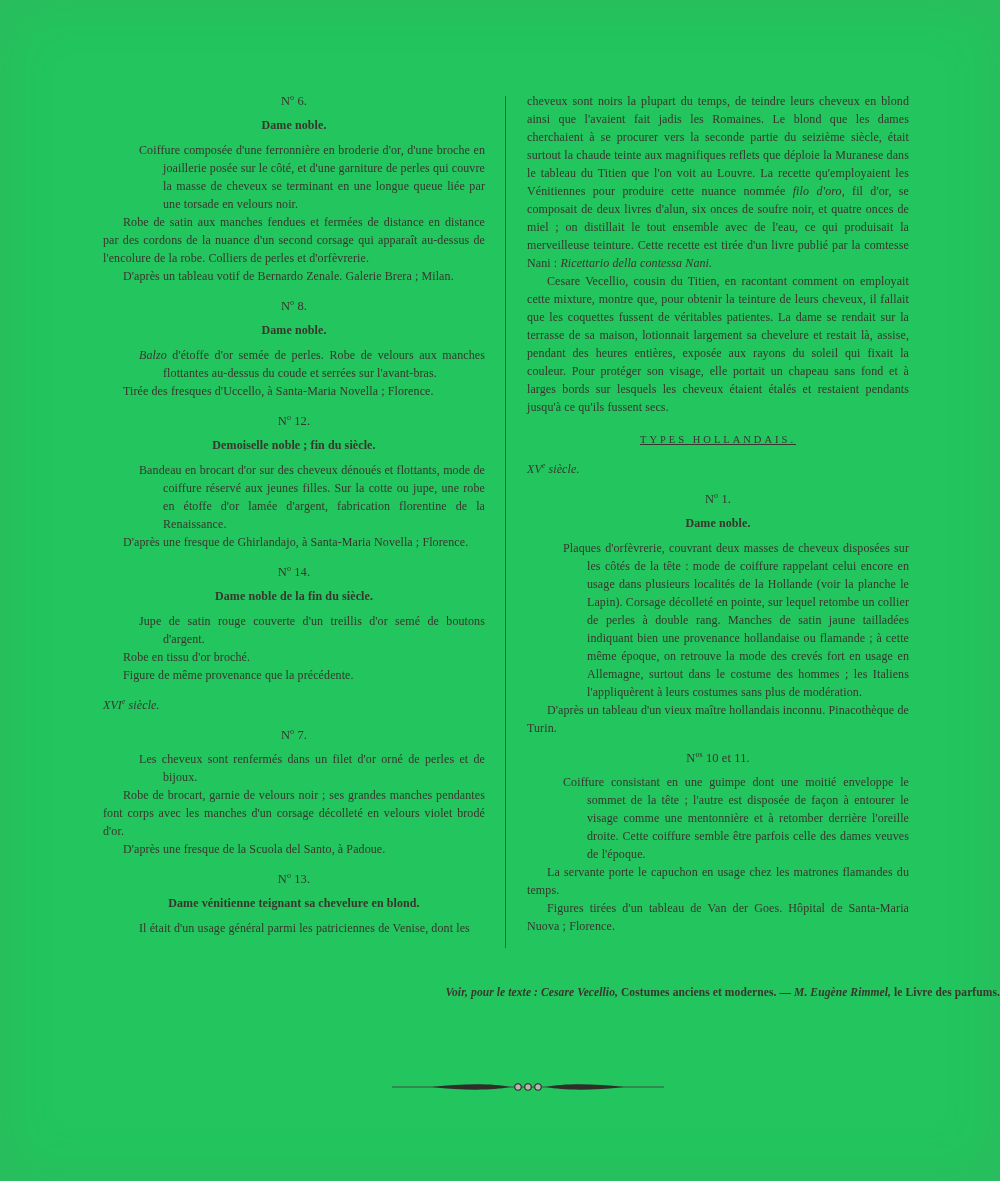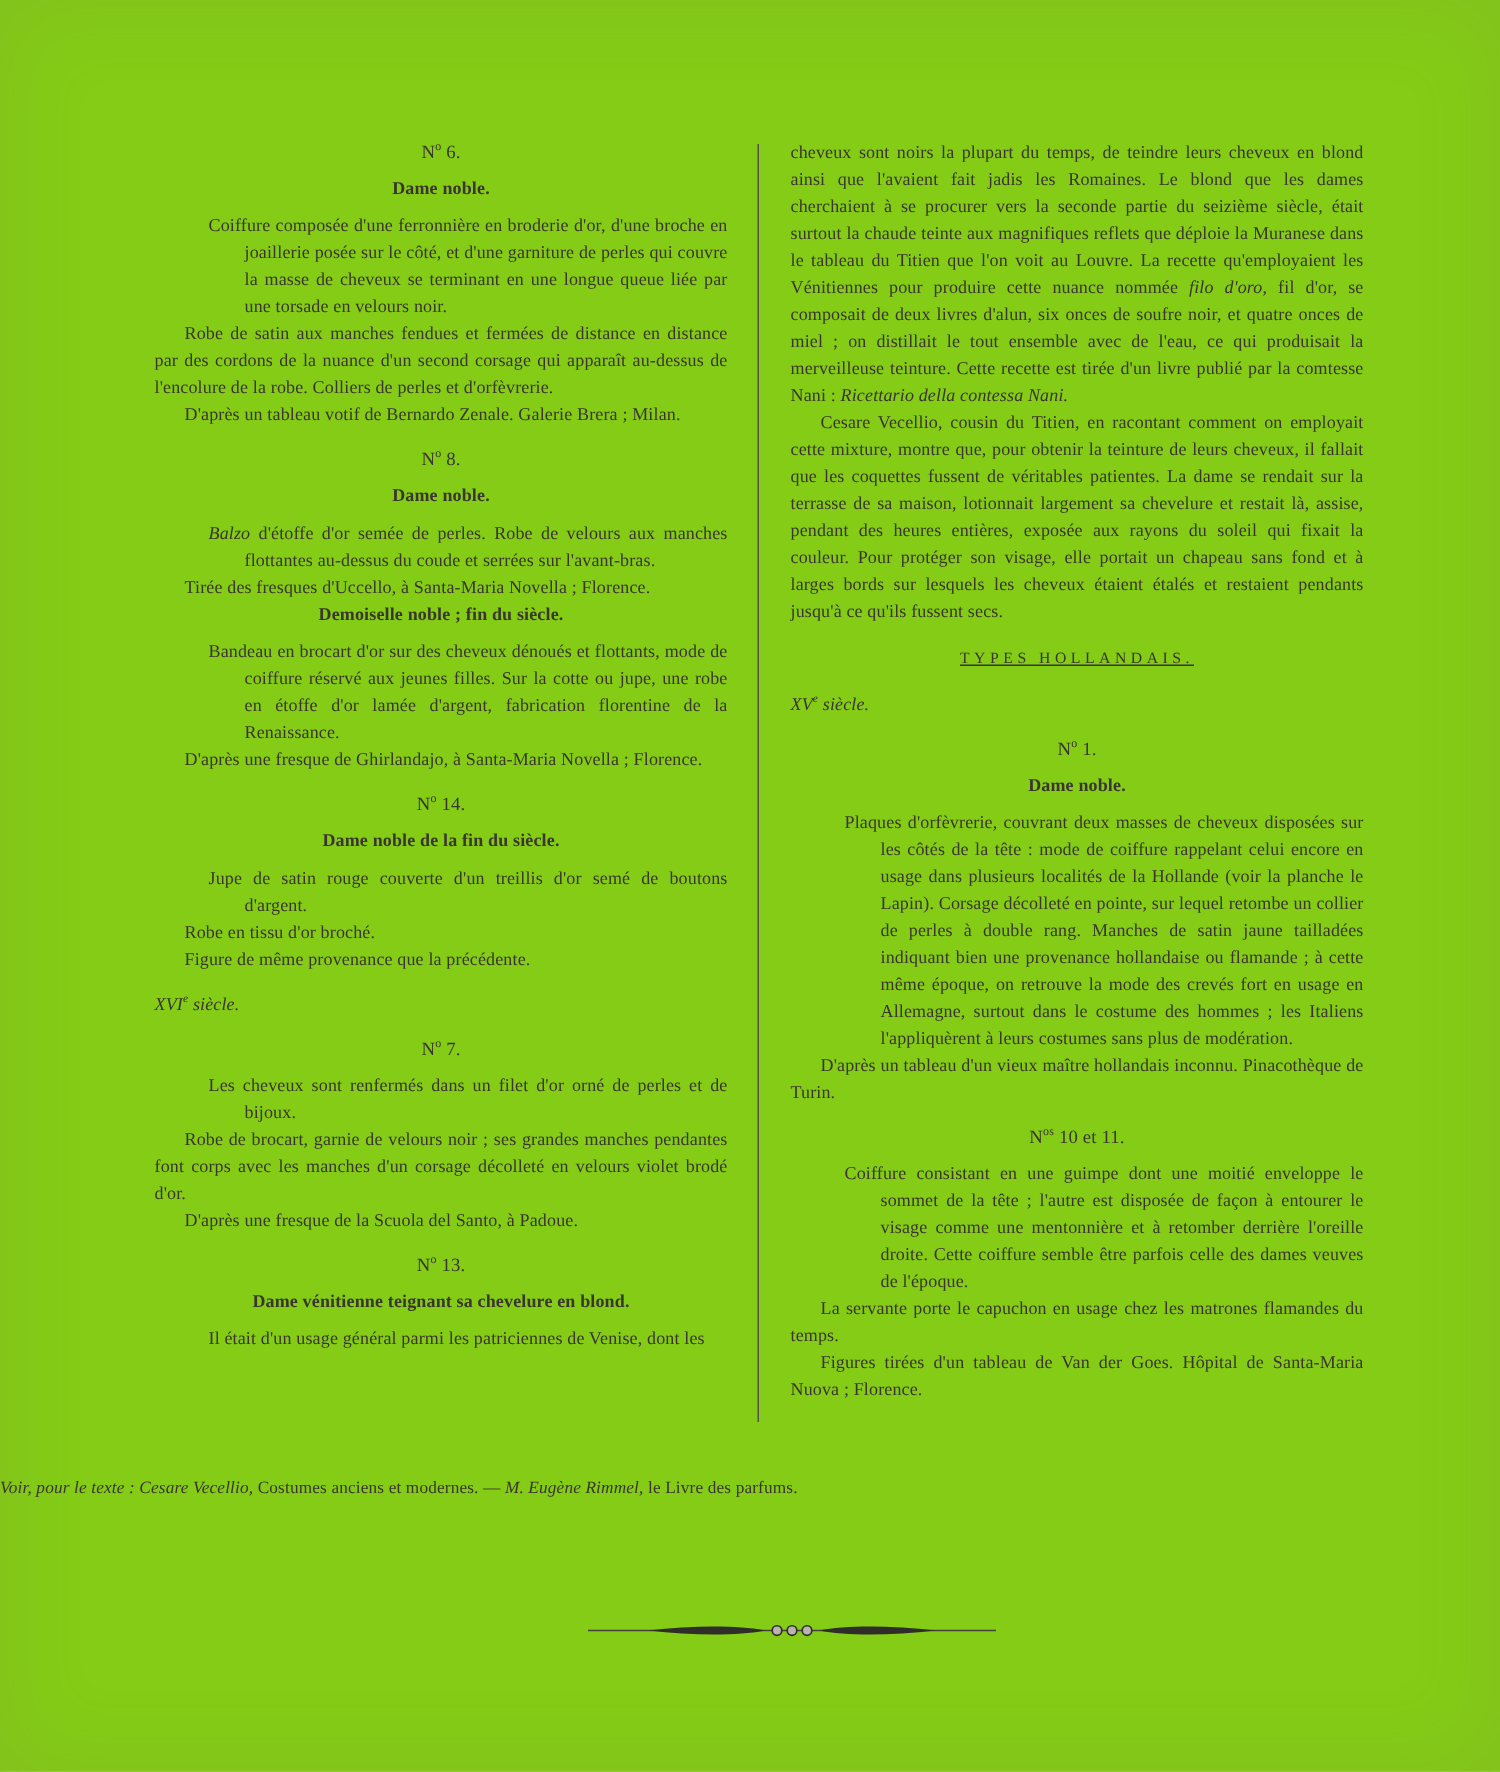--- a/index.html
+++ b/index.html
@@ -3,21 +3,21 @@
 <meta charset="utf-8">
 <style>
   html,body{margin:0;padding:0;}
   body{
     width:1000px;height:1181px;
     background:#d8d4ce;
     font-family:"Liberation Serif","DejaVu Serif",serif;
   }
   .page{
     position:relative;width:1000px;height:1181px;
-    background:#84cc16;
+    background:#22c55e;
     box-shadow:inset 0 0 60px rgba(120,110,95,.12);
     color:#3a352e;overflow:hidden;
   }
   .col{
     position:absolute;top:92px;width:382px;
     font-size:12px;line-height:18px;text-align:justify;
     letter-spacing:.1px;
   }
   .col-left{left:103px;}
   .col-right{left:527px;}
@@ -43,22 +43,23 @@
     letter-spacing:3px;margin:16px 0 6px;text-indent:0;text-decoration:underline;
   }
   .siecle{
     text-align:left;font-style:italic;font-size:12px;line-height:18px;
     margin:12px 0 6px;text-indent:0;
   }
   .it{font-style:italic;}
   sup{font-size:64%;line-height:0;vertical-align:super;}
   .footer{
     position:absolute;left:0;right:0;top:984px;
-    text-align:left;font-size:11.5px;line-height:16px;color:#3a352e;
+    text-align:right;font-size:11.5px;line-height:16px;color:#3a352e;
     letter-spacing:.1px;
+    font-weight:bold;
   }
   .ornament{
     position:absolute;left:392px;top:1079px;width:272px;height:16px;
   }
 </style>
 </head>
 <body>
 
 <div class="page">
 
@@ -73,20 +74,21 @@
     </div>
 
     <div class="entry">
       <div class="num"><span>N</span><sup>o</sup><span> 8.</span></div>
       <div class="title">Dame noble.</div>
       <p class="hang"><span class="it">Balzo</span><span> d'étoffe d'or semée de perles. Robe de velours aux manches flottantes au-dessus du coude et serrées sur l'avant-bras.</span></p>
       <p class="ind">Tirée des fresques d'Uccello, à Santa-Maria Novella ; Florence.</p>
     </div>
 
     <div class="entry">
+      <div class="num"><span>N</span><sup>o</sup><span> 12.</span></div>
       <div class="title">Demoiselle noble ; fin du siècle.</div>
       <p class="hang">Bandeau en brocart d'or sur des cheveux dénoués et flottants, mode de coiffure réservé aux jeunes filles. Sur la cotte ou jupe, une robe en étoffe d'or lamée d'argent, fabrication florentine de la Renaissance.</p>
       <p class="ind">D'après une fresque de Ghirlandajo, à Santa-Maria Novella ; Florence.</p>
     </div>
 
     <div class="entry">
       <div class="num"><span>N</span><sup>o</sup><span> 14.</span></div>
       <div class="title">Dame noble de la fin du siècle.</div>
       <p class="hang">Jupe de satin rouge couverte d'un treillis d'or semé de boutons d'argent.</p>
       <p class="ind">Robe en tissu d'or broché.</p>

